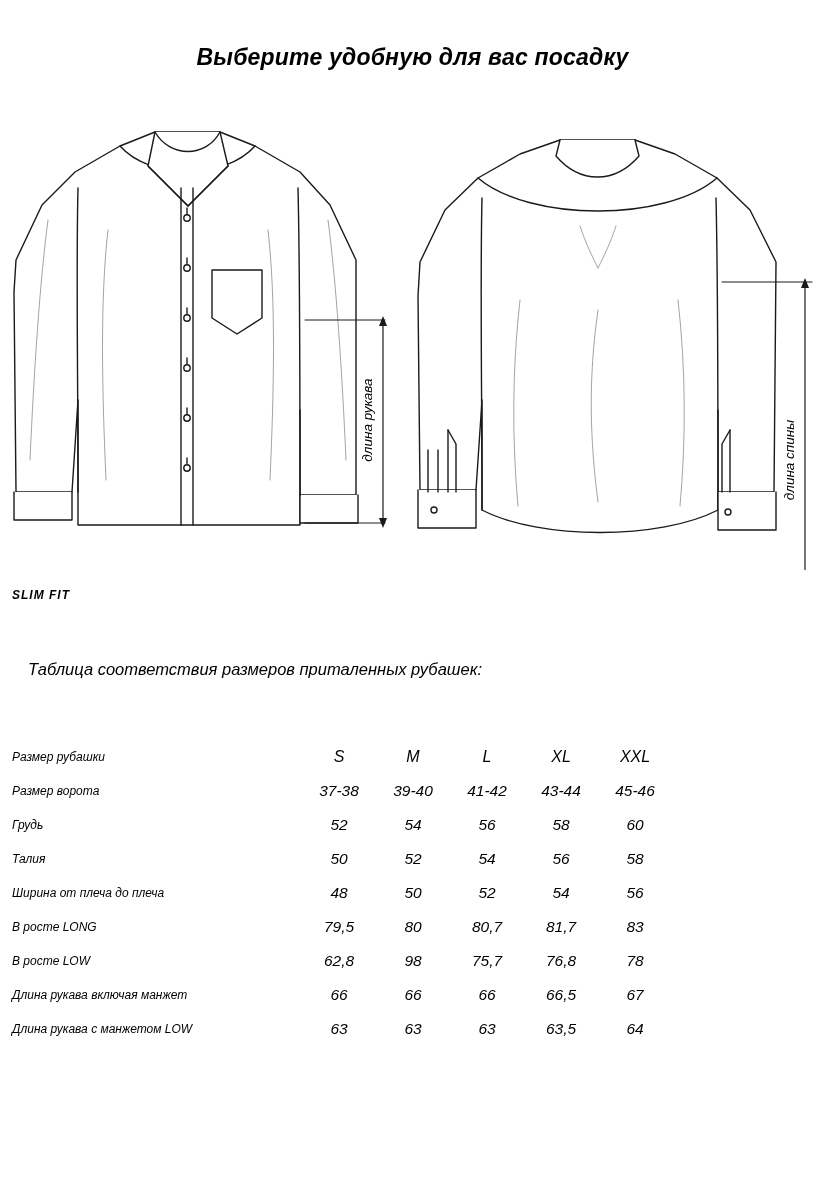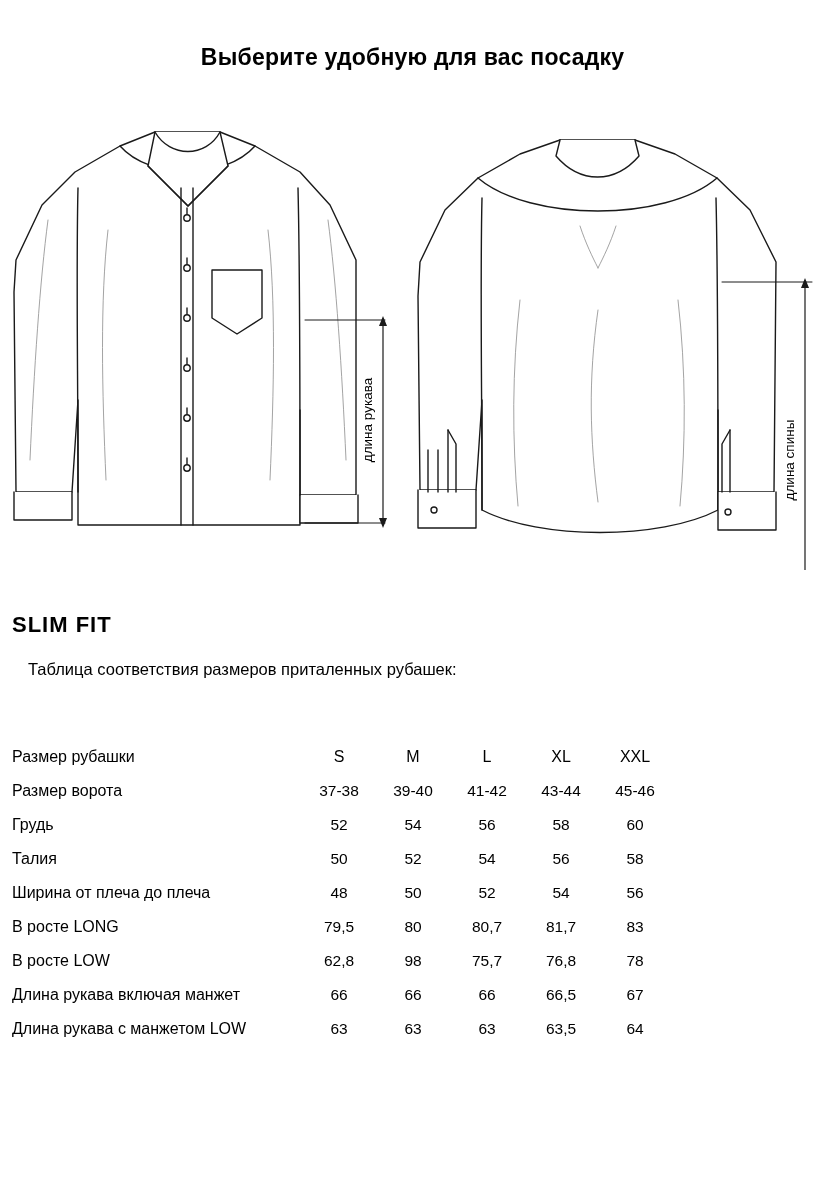--- a/index.html
+++ b/index.html
@@ -13,20 +13,21 @@
     font-family: "Liberation Sans", sans-serif;
     color: #000000;
     position: relative;
     overflow: hidden;
   }
 
   .page {
     position: relative;
     width: 825px;
     height: 1200px;
+    font-style: italic;
   }
 
   .title {
     position: absolute;
     top: 44px;
     left: 0;
     width: 825px;
     text-align: center;
     font-size: 23px;
     font-weight: bold;
@@ -36,23 +37,23 @@
   .diagram {
     position: absolute;
     top: 110px;
     left: 0;
     width: 825px;
     height: 460px;
   }
 
   .fit-heading {
     position: absolute;
-    top: 612px;
+    top: 588px;
     left: 12px;
-    font-size: 22px;
+    font-size: 12px;
     font-weight: bold;
     letter-spacing: 1px;
   }
 
   .fit-sub {
     position: absolute;
     top: 660px;
     left: 28px;
     font-size: 16.5px;
   }
@@ -67,21 +68,21 @@
   }
   table.size-table td {
     padding: 0;
     height: 34px;
     vertical-align: middle;
     white-space: nowrap;
   }
   table.size-table td.label {
     text-align: left;
     width: 290px;
-    font-size: 16px;
+    font-size: 12px;
   }
   table.size-table td.val {
     text-align: center;
     width: 74px;
     font-size: 15.5px;
   }
   table.size-table tr.head td.val {
     font-size: 16px;
   }
 

